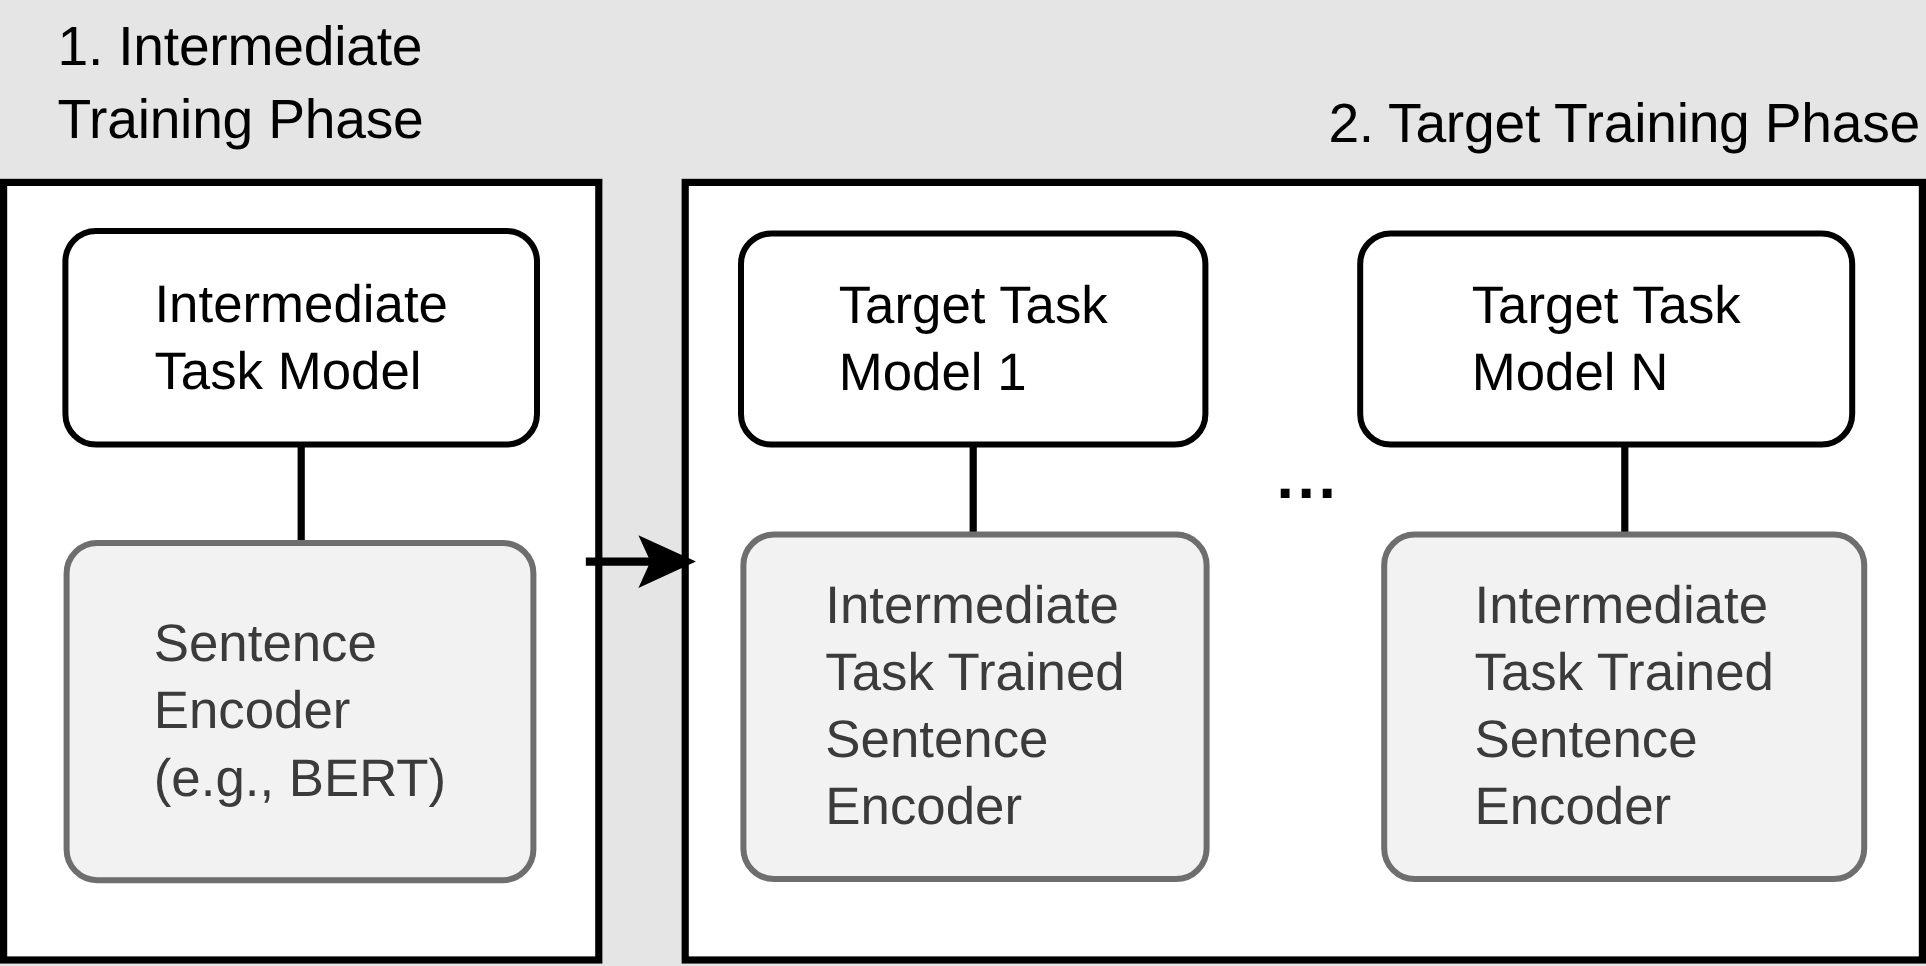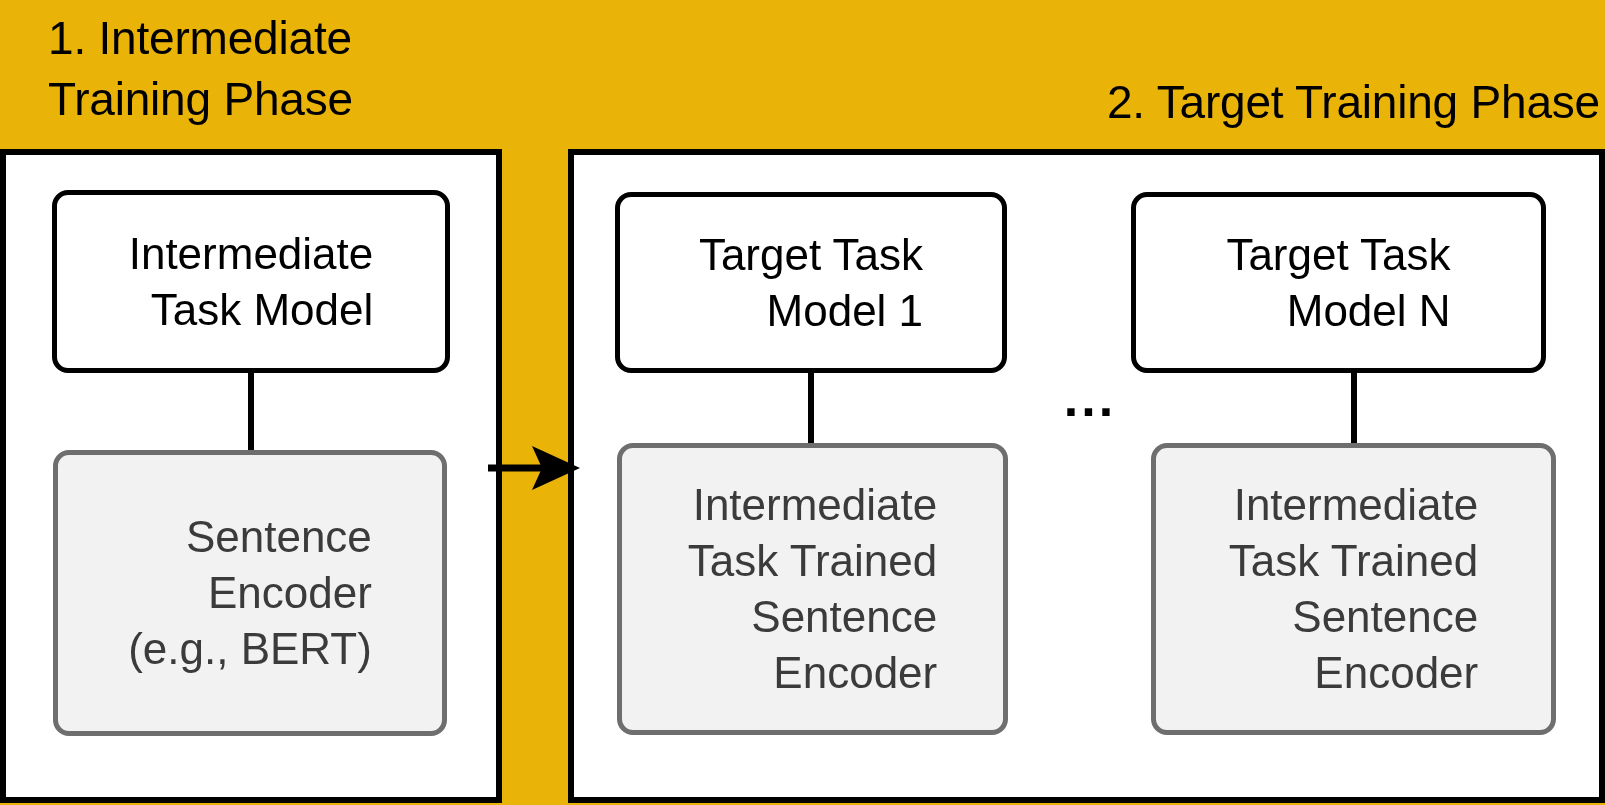--- a/index.html
+++ b/index.html
@@ -7,21 +7,21 @@
     padding: 0;
     background: #ffffff;
   }
   body {
     font-family: "Liberation Sans", sans-serif;
   }
   #canvas {
     position: relative;
     width: 1605px;
     height: 805px;
-    background: #eab308;
+    background: #e5e5e5;
     overflow: hidden;
   }
 
   
   .phase-title {
     position: absolute;
     color: #000000;
     font-size: 46px;
     font-weight: 400;
     line-height: 1.32;
@@ -60,23 +60,23 @@
     height: 654px;
   }
 
   
   .node {
     position: absolute;
     box-sizing: border-box;
     display: flex;
     align-items: center;
     justify-content: center;
-    text-align: right;
+    text-align: left;
     white-space: pre-line;
-    border-radius: 16px;
+    border-radius: 28px;
   }
   .node-model {
     border: 5px solid #000000;
     background: #ffffff;
     color: #000000;
     font-size: 44px;
     line-height: 1.27;
   }
   .node-encoder {
     border: 5px solid #6e6e6e;

